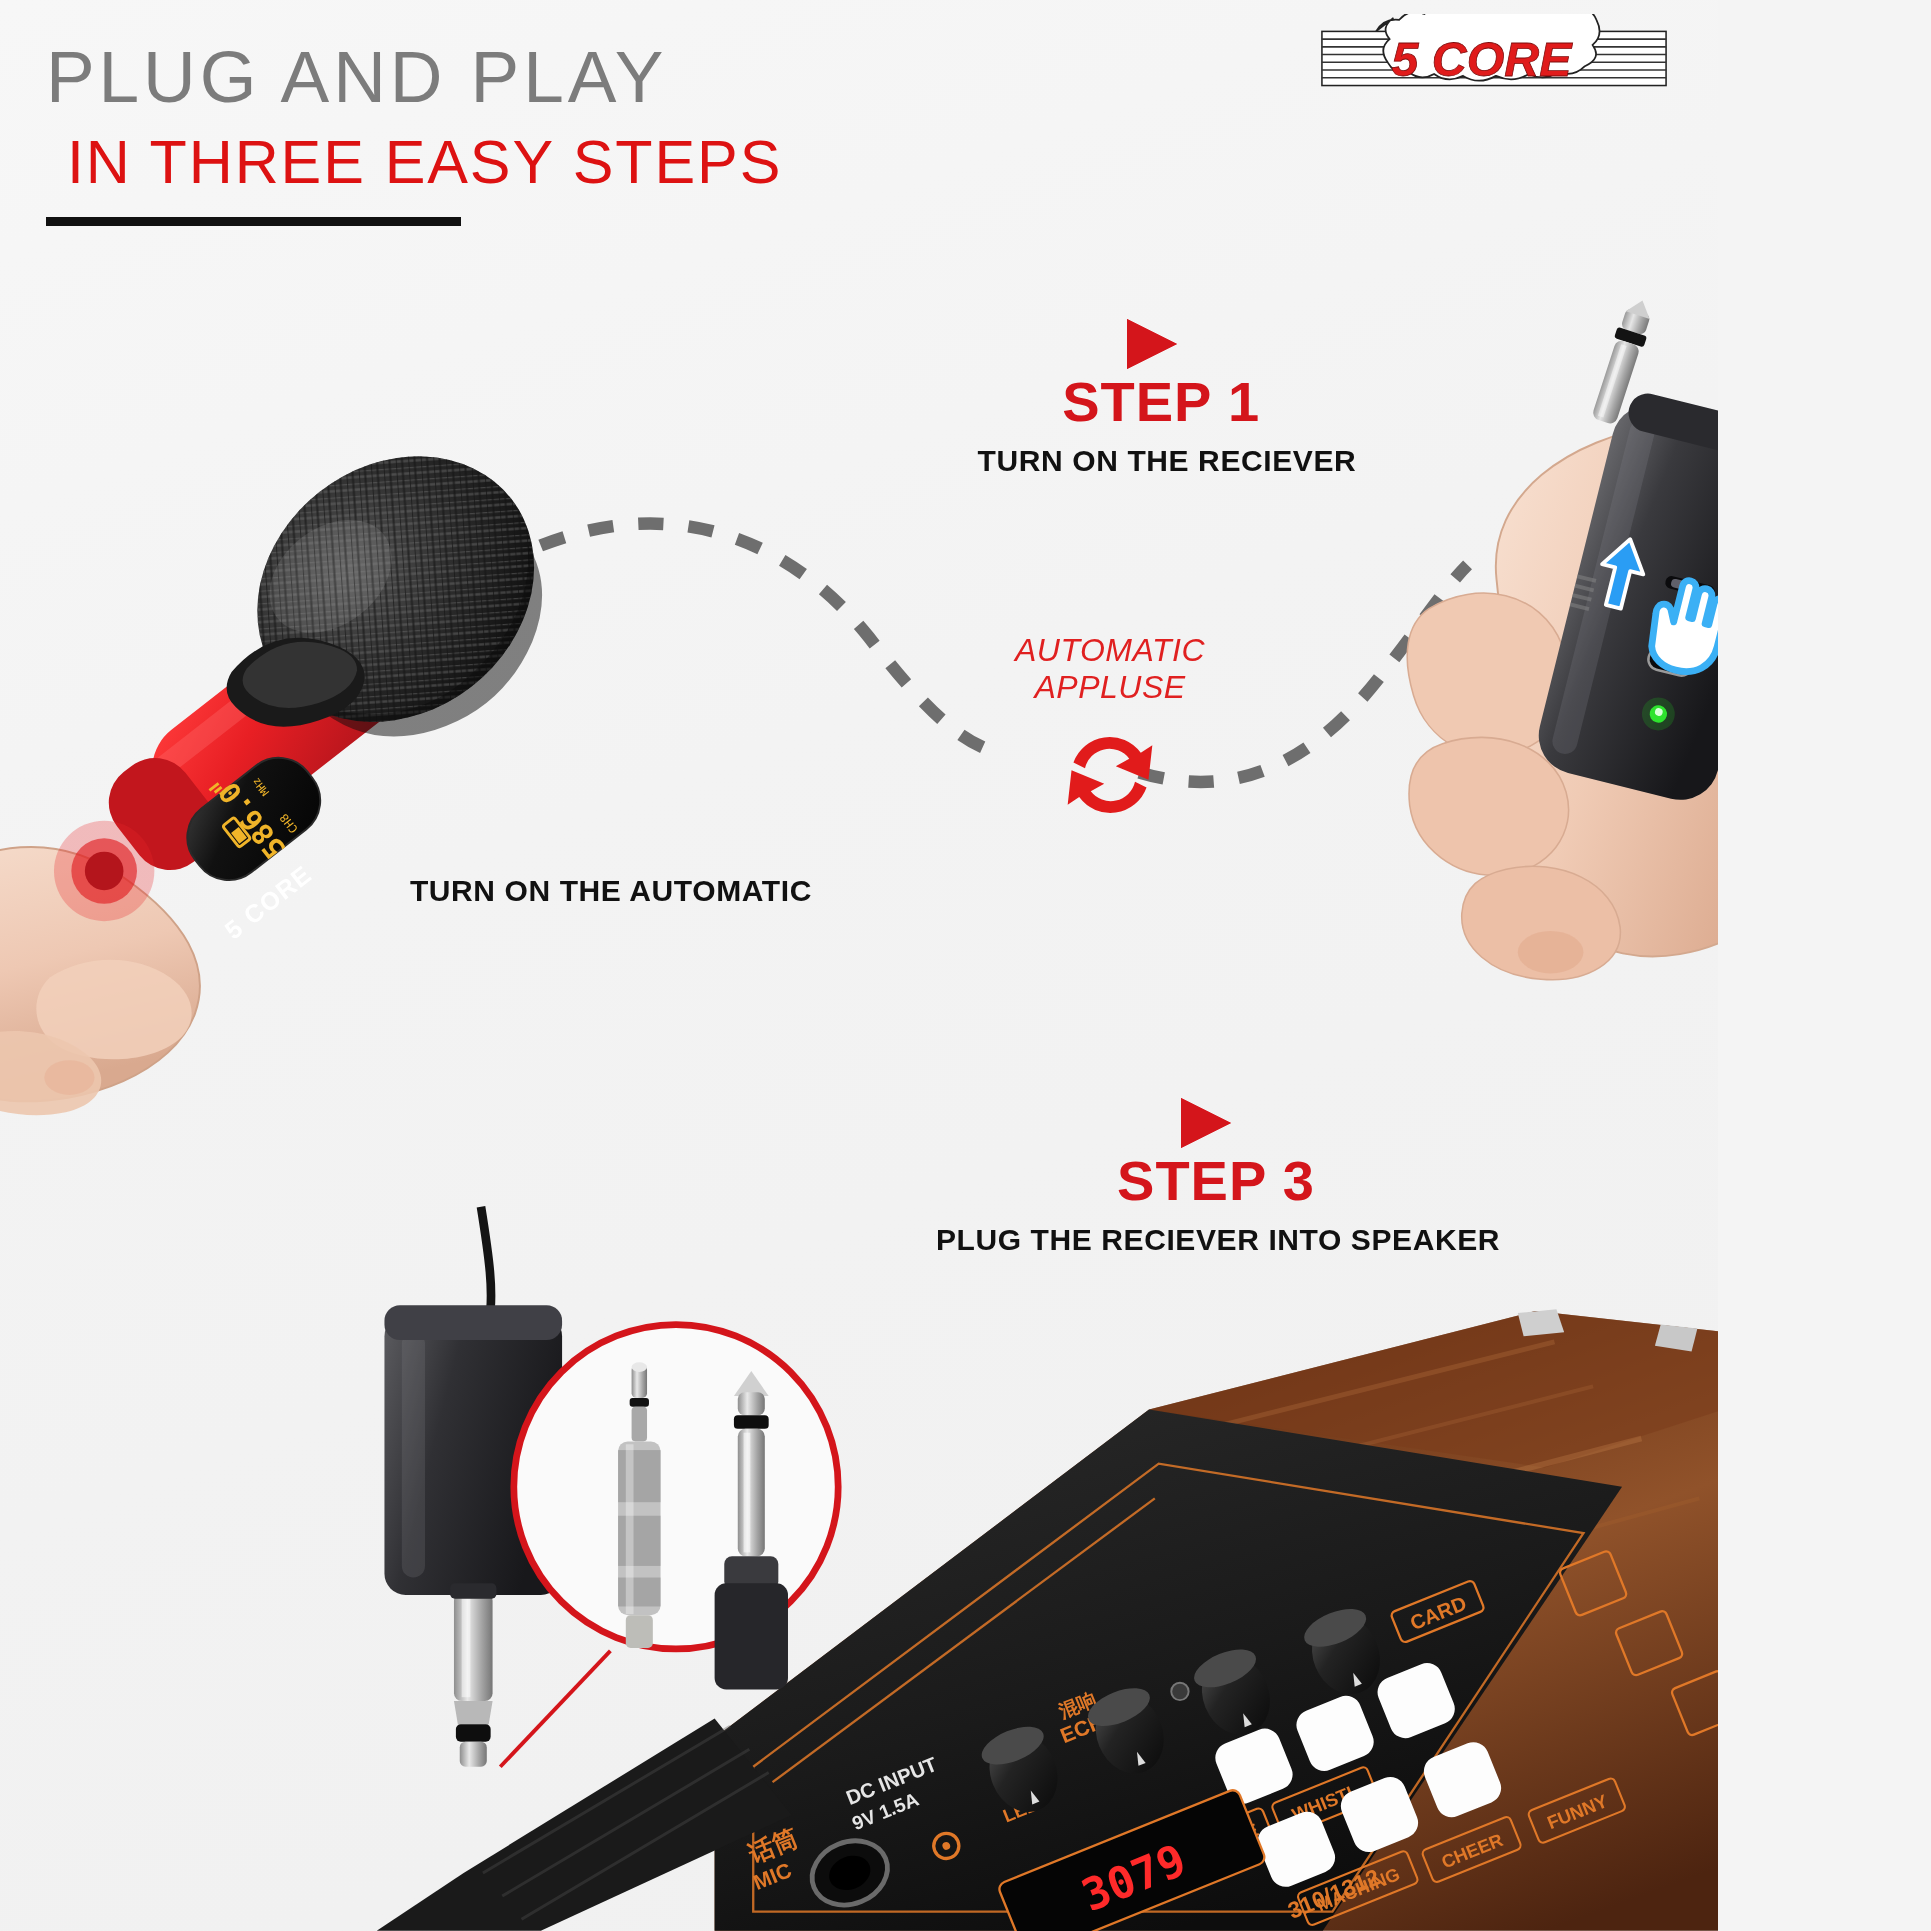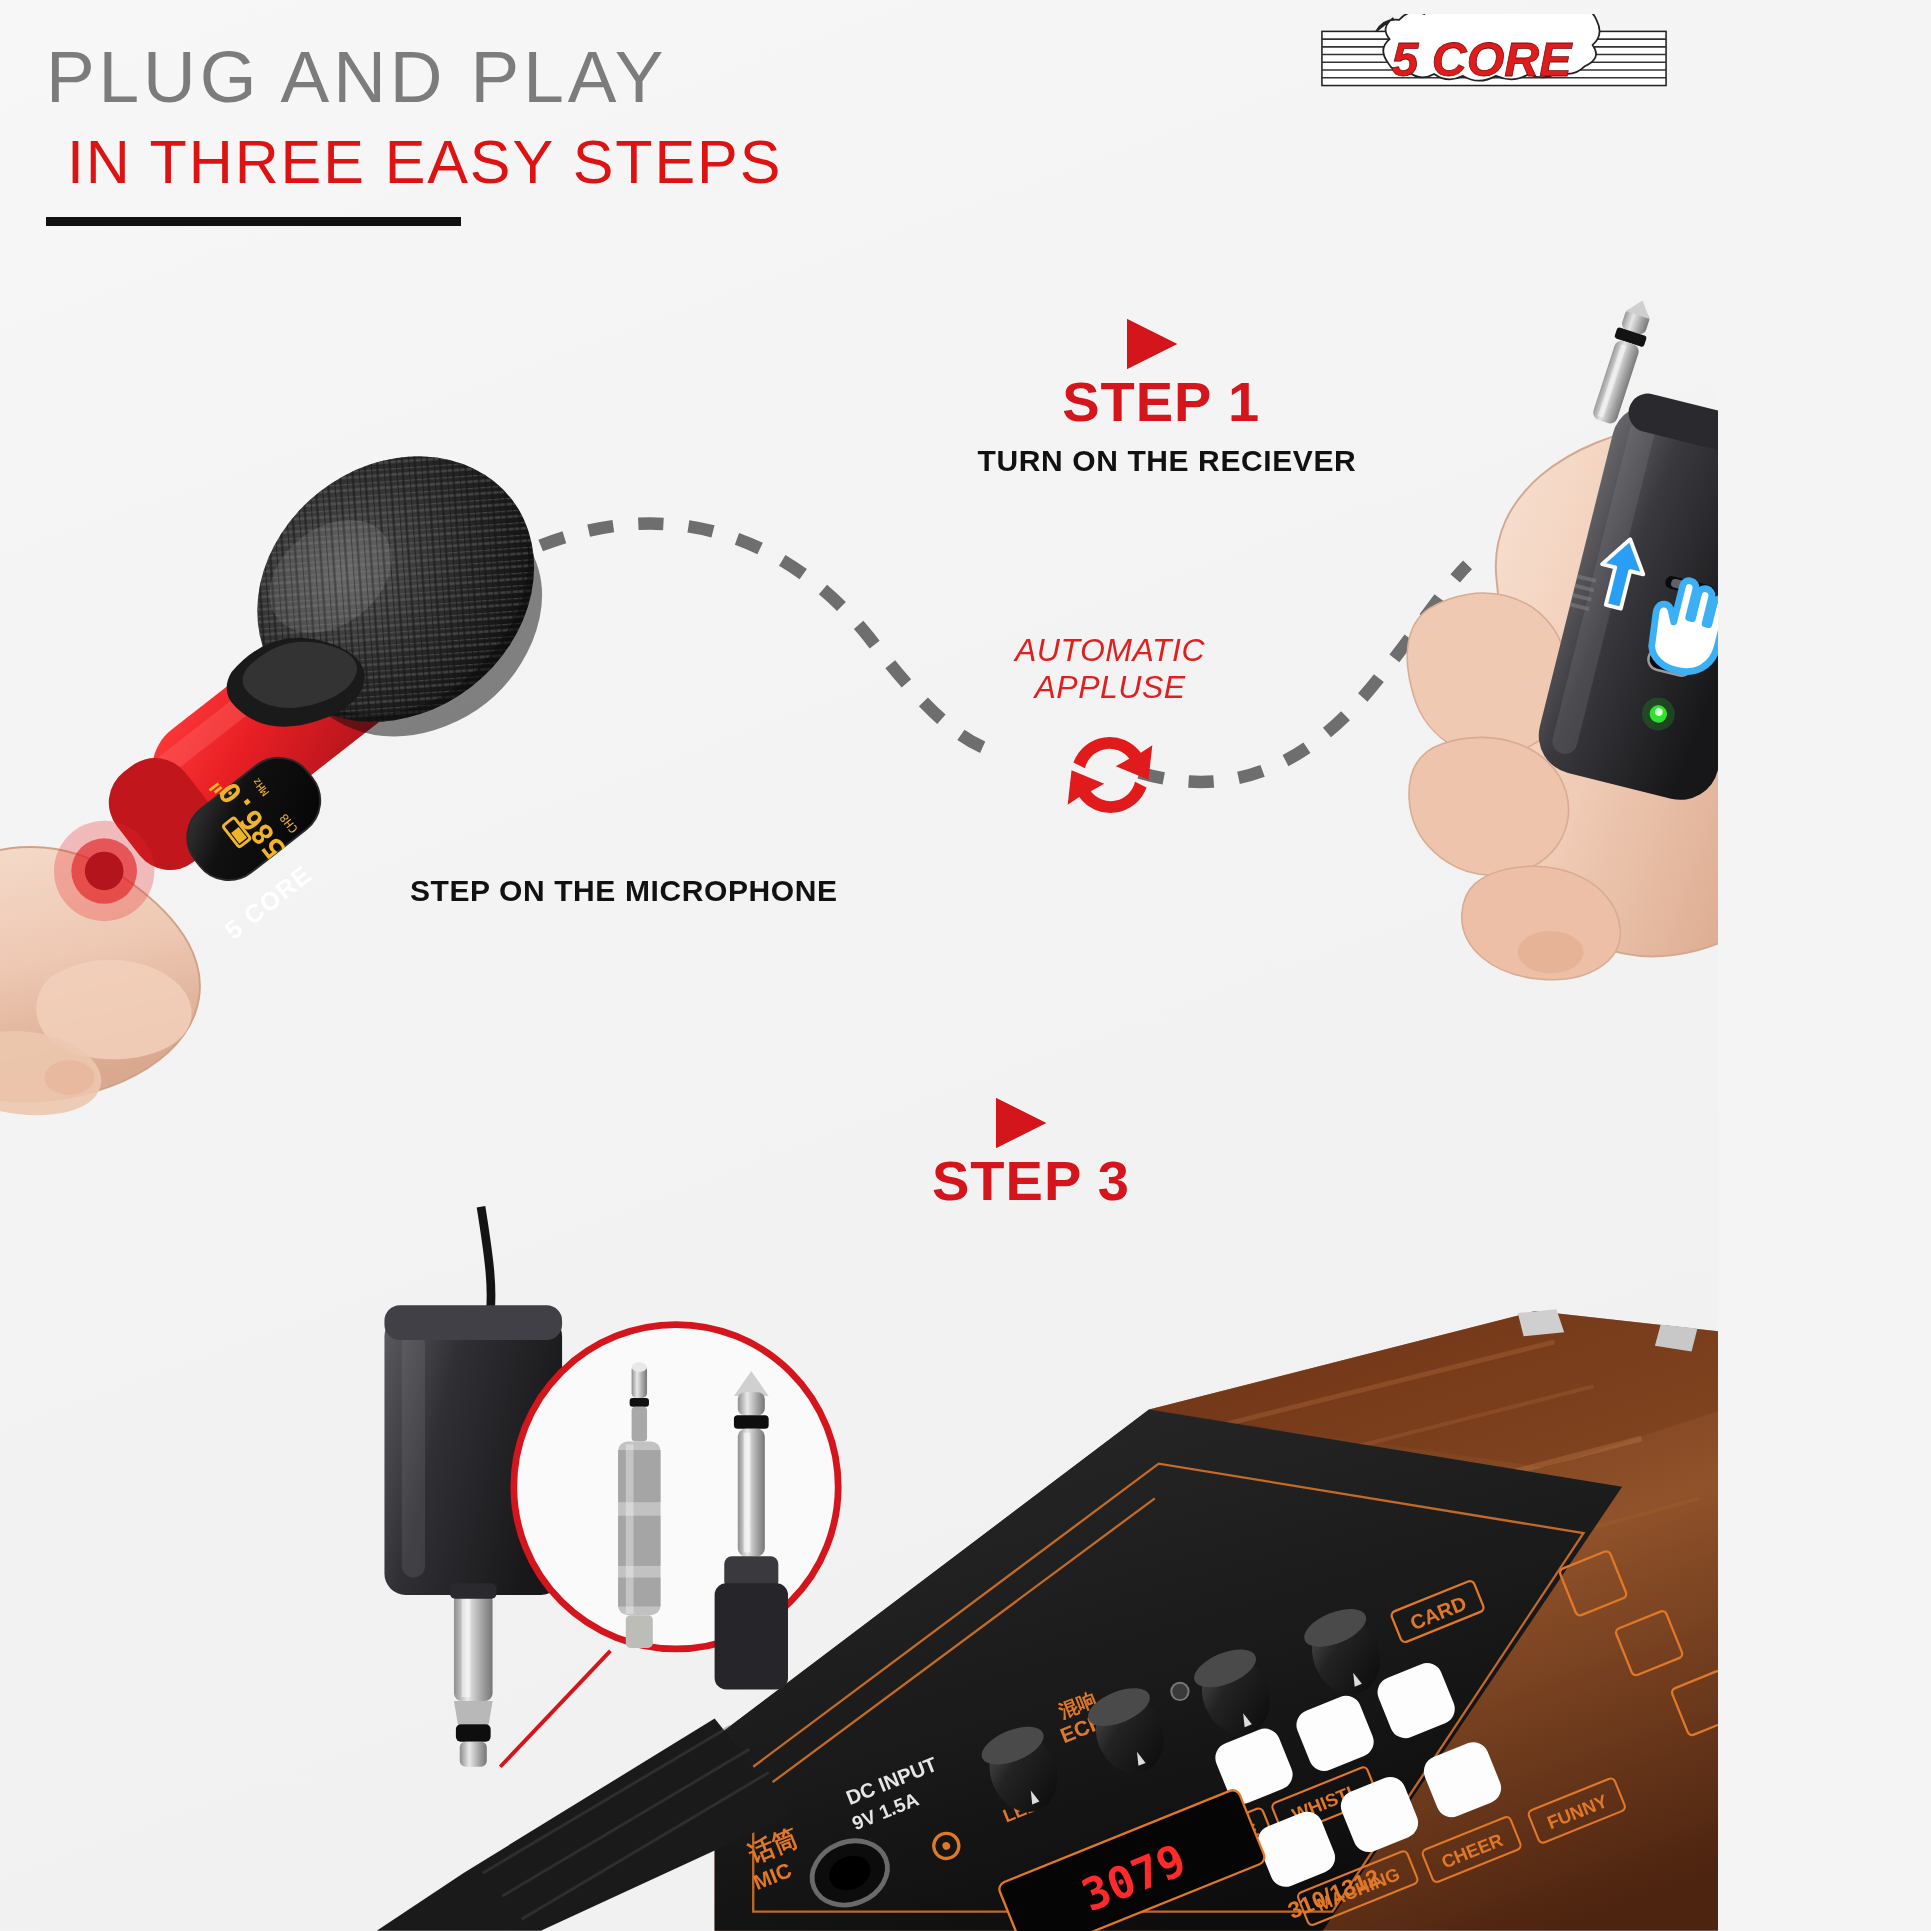--- a/index.html
+++ b/index.html
@@ -174,28 +174,29 @@
 
   <div class="step" id="step1">
     <div class="step-head">
       <div class="arrow-r"></div>
       <div class="step-title">STEP 1</div>
     </div>
     <div class="step-sub">TURN ON THE RECIEVER</div>
   </div>
 
   <div class="step" id="step2">
-    <div class="step-sub">STEP ON THE MICROPHONE</div>
+    <div class="step-sub">TURN ON THE AUTOMATIC</div>
   </div>
 
   <div class="step" id="step3">
     <div class="step-head">
       <div class="arrow-r"></div>
       <div class="step-title">STEP 3</div>
     </div>
+    <div class="step-sub">PLUG THE RECIEVER INTO SPEAKER</div>
   </div>
 
   <div id="pairing">
     <div class="pair-text">AUTOMATIC</div>
     <div class="pair-text">APPLUSE</div>
     <div class="pair-icon">
       <svg width="116" height="101" viewBox="0 0 120 105">
         <path d="M22 40 A40 40 0 0 1 92 30 L104 22 L100 58 L66 44 L80 36 A26 26 0 0 0 34 46 Z" fill="#e11b1b"></path>
         <path d="M98 66 A40 40 0 0 1 28 76 L16 84 L20 48 L54 62 L40 70 A26 26 0 0 0 86 60 Z" fill="#e11b1b"></path>
       </svg>

